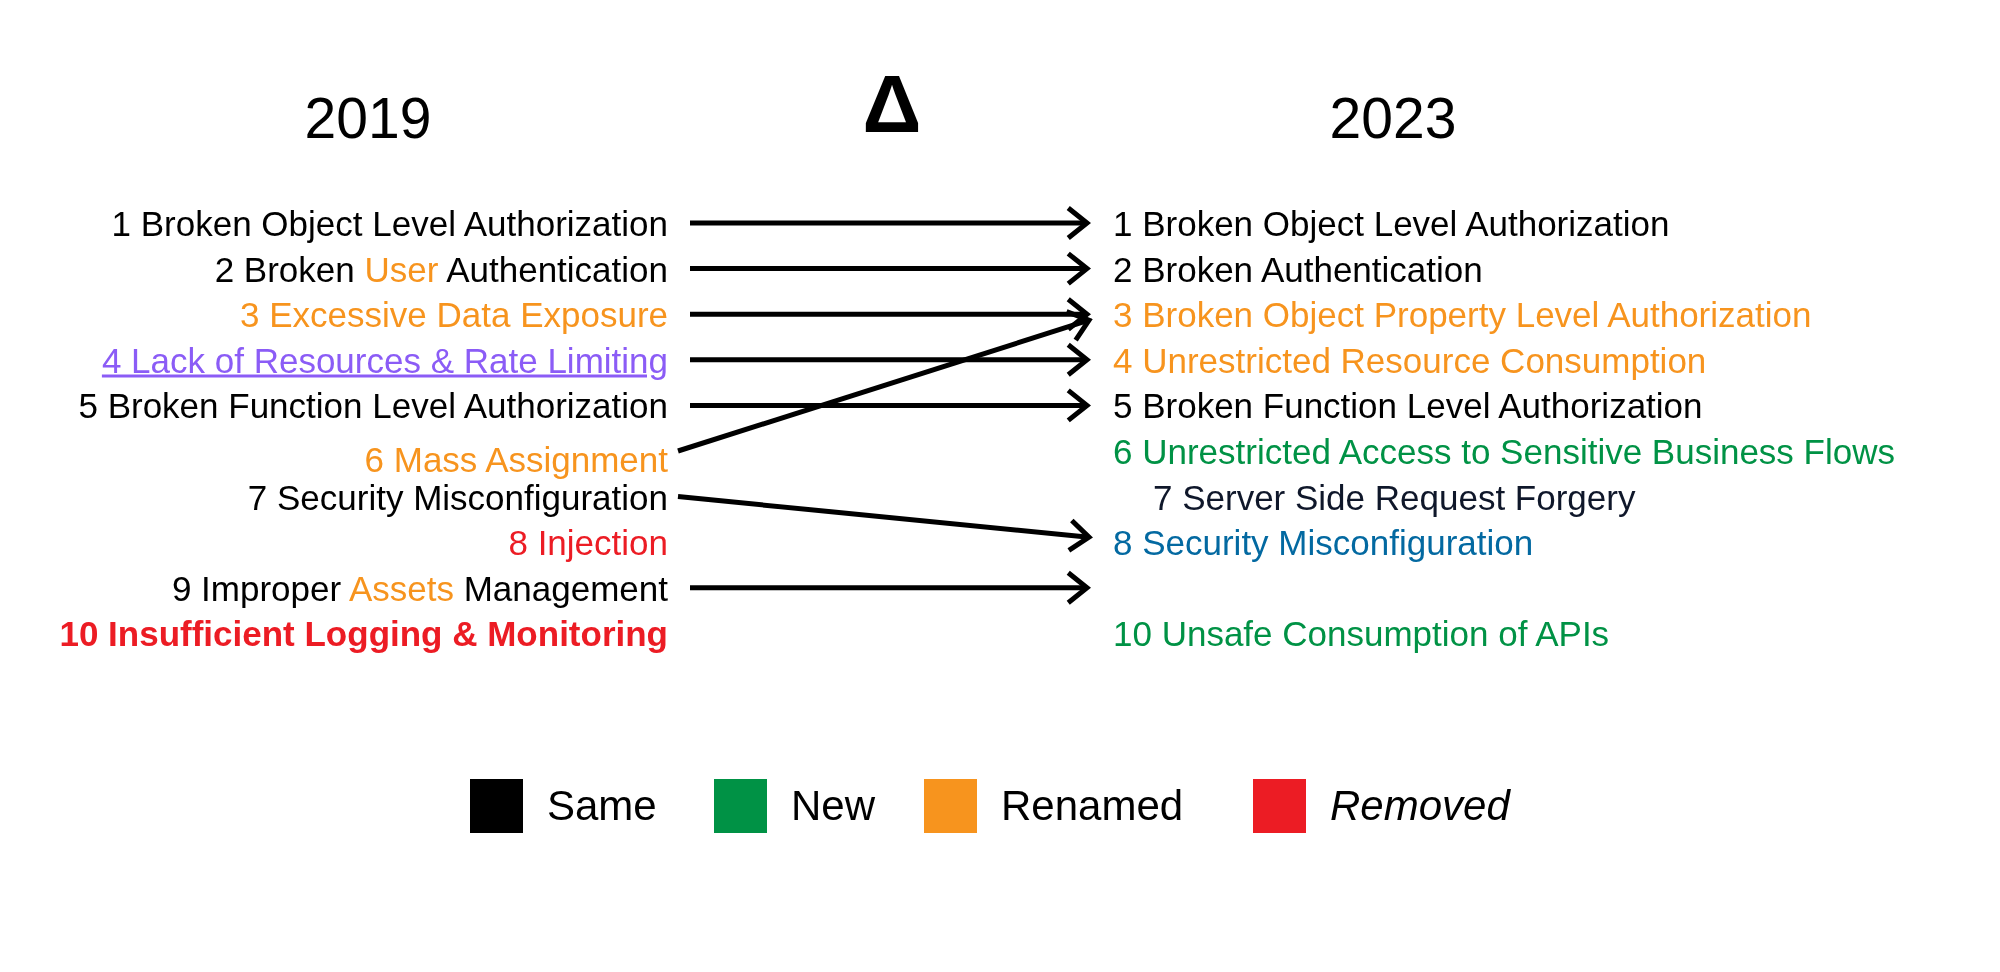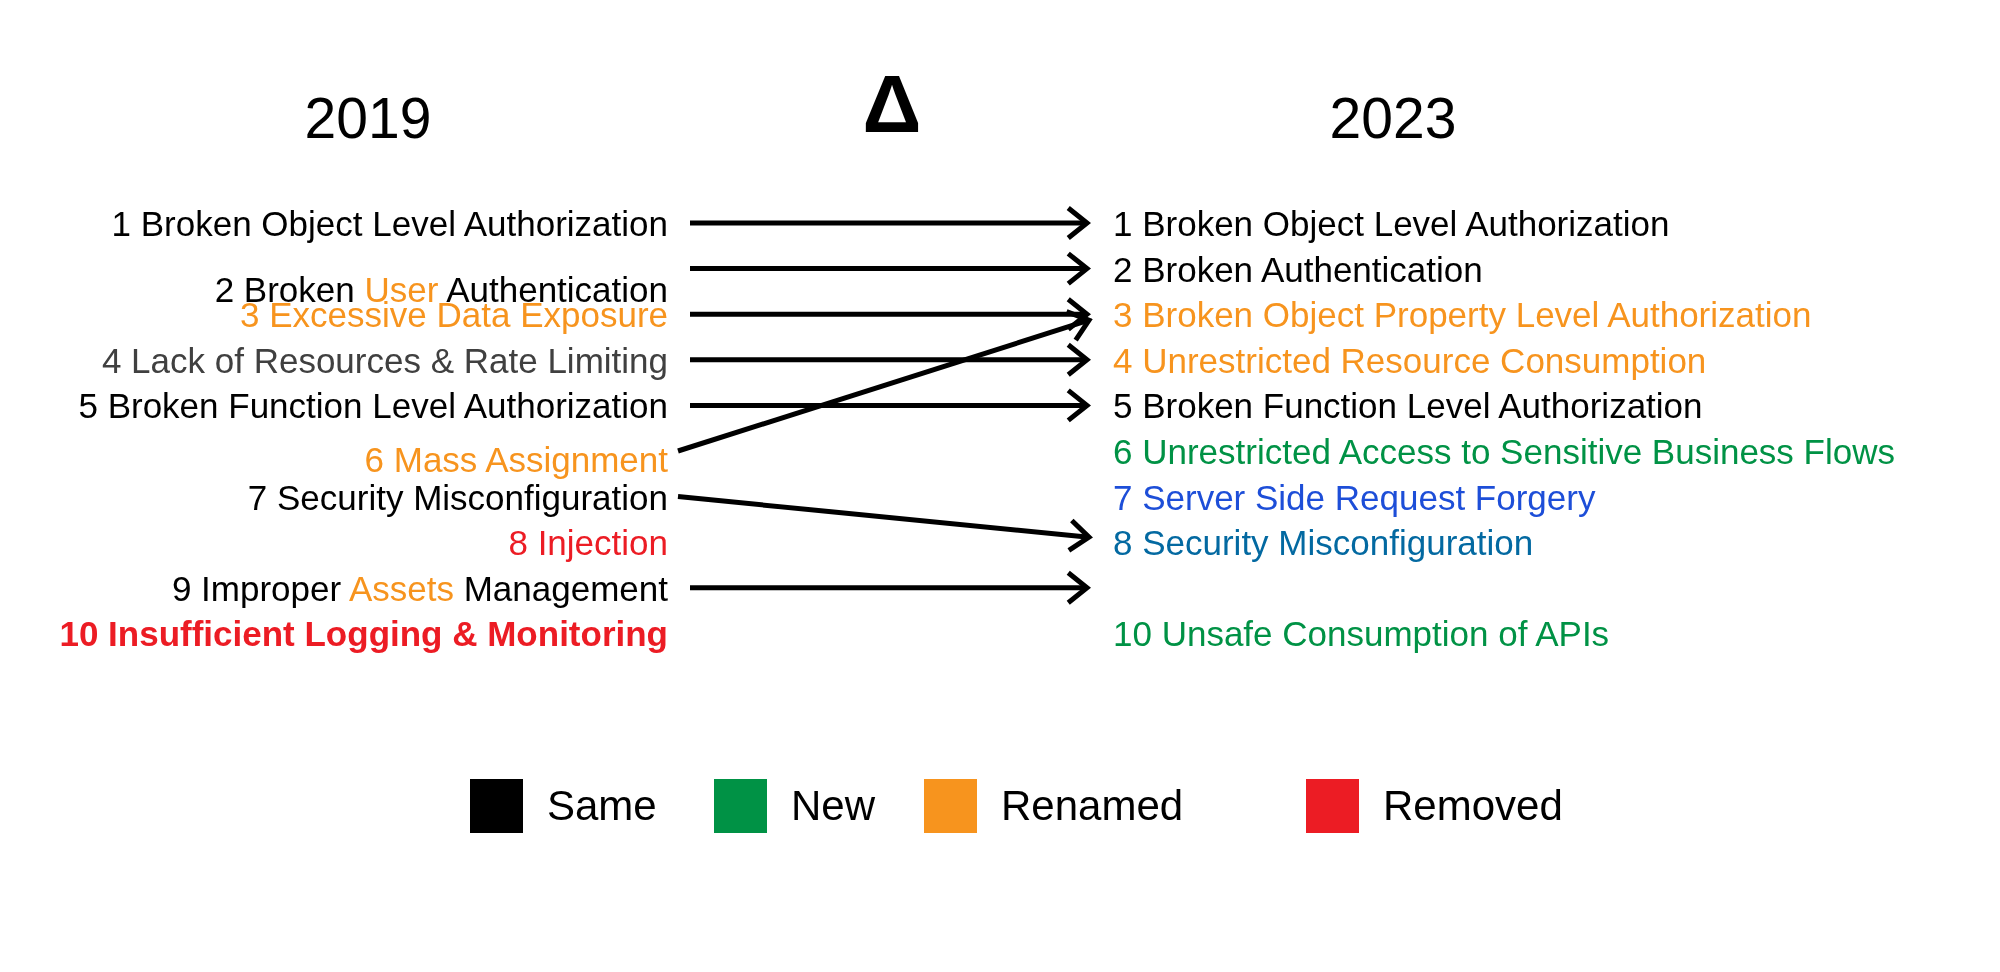--- a/index.html
+++ b/index.html
@@ -45,38 +45,38 @@
 <body>
 
 <div id="canvas">
 
   <div class="title title-left">2019</div>
   <div class="title title-delta">Δ</div>
   <div class="title title-right">2023</div>
 
   <div class="col col-left" id="col-left">
       <div class="row" style="top: 223px;"><span style="color: rgb(0, 0, 0);">1 Broken Object Level Authorization</span></div>
-      <div class="row" style="top: 268.6px; margin-top: 20px;"><span style="color: rgb(0, 0, 0);">2 Broken </span><span style="color: rgb(247, 148, 30);">User</span><span style="color: rgb(0, 0, 0);"> Authentication</span></div>
+      <div class="row" style="top: 268.6px;"><span style="color: rgb(0, 0, 0);">2 Broken </span><span style="color: rgb(247, 148, 30);">User</span><span style="color: rgb(0, 0, 0);"> Authentication</span></div>
       <div class="row" style="top: 314.2px;"><span style="color: rgb(247, 148, 30);">3 Excessive Data Exposure</span></div>
-      <div class="row" style="top: 359.8px;"><span style="color: #404040;">4 Lack of Resources &amp; Rate Limiting</span></div>
+      <div class="row" style="top: 359.8px;"><span style="color: #8b5cf6; text-decoration: underline;">4 Lack of Resources &amp; Rate Limiting</span></div>
       <div class="row" style="top: 405.4px;"><span style="color: rgb(0, 0, 0);">5 Broken Function Level Authorization</span></div>
       <div class="row" style="top: 451px; margin-top: 8px;"><span style="color: rgb(247, 148, 30);">6 Mass Assignment</span></div>
       <div class="row" style="top: 496.6px;"><span style="color: rgb(0, 0, 0);">7 Security Misconfiguration</span></div>
       <div class="row" style="top: 542.2px;"><span style="color: rgb(236, 28, 36);">8 Injection</span></div>
       <div class="row" style="top: 587.8px;"><span style="color: rgb(0, 0, 0);">9 Improper </span><span style="color: rgb(247, 148, 30);">Assets</span><span style="color: rgb(0, 0, 0);"> Management</span></div>
       <div class="row" style="top: 633.4px;"><span style="color: rgb(236, 28, 36); font-weight: bold;">10 Insufficient Logging &amp; Monitoring</span></div>
     </div>
   <div class="col col-right" id="col-right">
       <div class="row" style="top: 223px;"><span style="color: rgb(0, 0, 0);">1 Broken Object Level Authorization</span></div>
       <div class="row" style="top: 268.6px;"><span style="color: rgb(0, 0, 0);">2 Broken Authentication</span></div>
       <div class="row" style="top: 314.2px;"><span style="color: rgb(247, 148, 30);">3 Broken Object Property Level Authorization</span></div>
       <div class="row" style="top: 359.8px;"><span style="color: rgb(247, 148, 30);">4 Unrestricted Resource Consumption</span></div>
       <div class="row" style="top: 405.4px;"><span style="color: rgb(0, 0, 0);">5 Broken Function Level Authorization</span></div>
       <div class="row" style="top: 451px;"><span style="color: rgb(0, 146, 69);">6 Unrestricted Access to Sensitive Business Flows</span></div>
-      <div class="row" style="top: 496.6px;"><span style="color: #1d4ed8;">7 Server Side Request Forgery</span></div>
+      <div class="row" style="top: 496.6px;"><span style="color: #0f172a; margin-left: 40px;">7 Server Side Request Forgery</span></div>
       <div class="row" style="top: 542.2px;"><span style="color: #0369a1;">8 Security Misconfiguration</span></div>
       <div class="row" style="top: 633.4px;"><span style="color: rgb(0, 146, 69);">10 Unsafe Consumption of APIs</span></div>
     </div>
 
   <svg id="arrow-layer" width="2000" height="972" viewBox="0 0 2000 972">
     <defs>
       <marker id="ah" viewBox="0 0 10 14" refX="8.5" refY="7" markerWidth="5" markerHeight="7" orient="auto">
         <path d="M1,1 L8.5,7 L1,13" fill="none" stroke="#000000" stroke-width="2" stroke-linejoin="miter"></path>
       </marker>
     </defs>
@@ -98,19 +98,19 @@
         <span class="legend-label">Same</span>
       </div>
       <div class="legend-item" style="left: 924px;">
         <div class="legend-swatch" style="background: rgb(247, 148, 30);"></div>
         <span class="legend-label">Renamed</span>
       </div>
       <div class="legend-item" style="left: 714px;">
         <div class="legend-swatch" style="background: rgb(0, 146, 69);"></div>
         <span class="legend-label">New</span>
       </div>
-      <div class="legend-item" style="left: 1306px;">
+      <div class="legend-item" style="left: 1253px; font-style: italic;">
         <div class="legend-swatch" style="background: rgb(236, 28, 36);"></div>
         <span class="legend-label">Removed</span>
       </div>
     </div>
 
 </div>
 
 </body></html>

